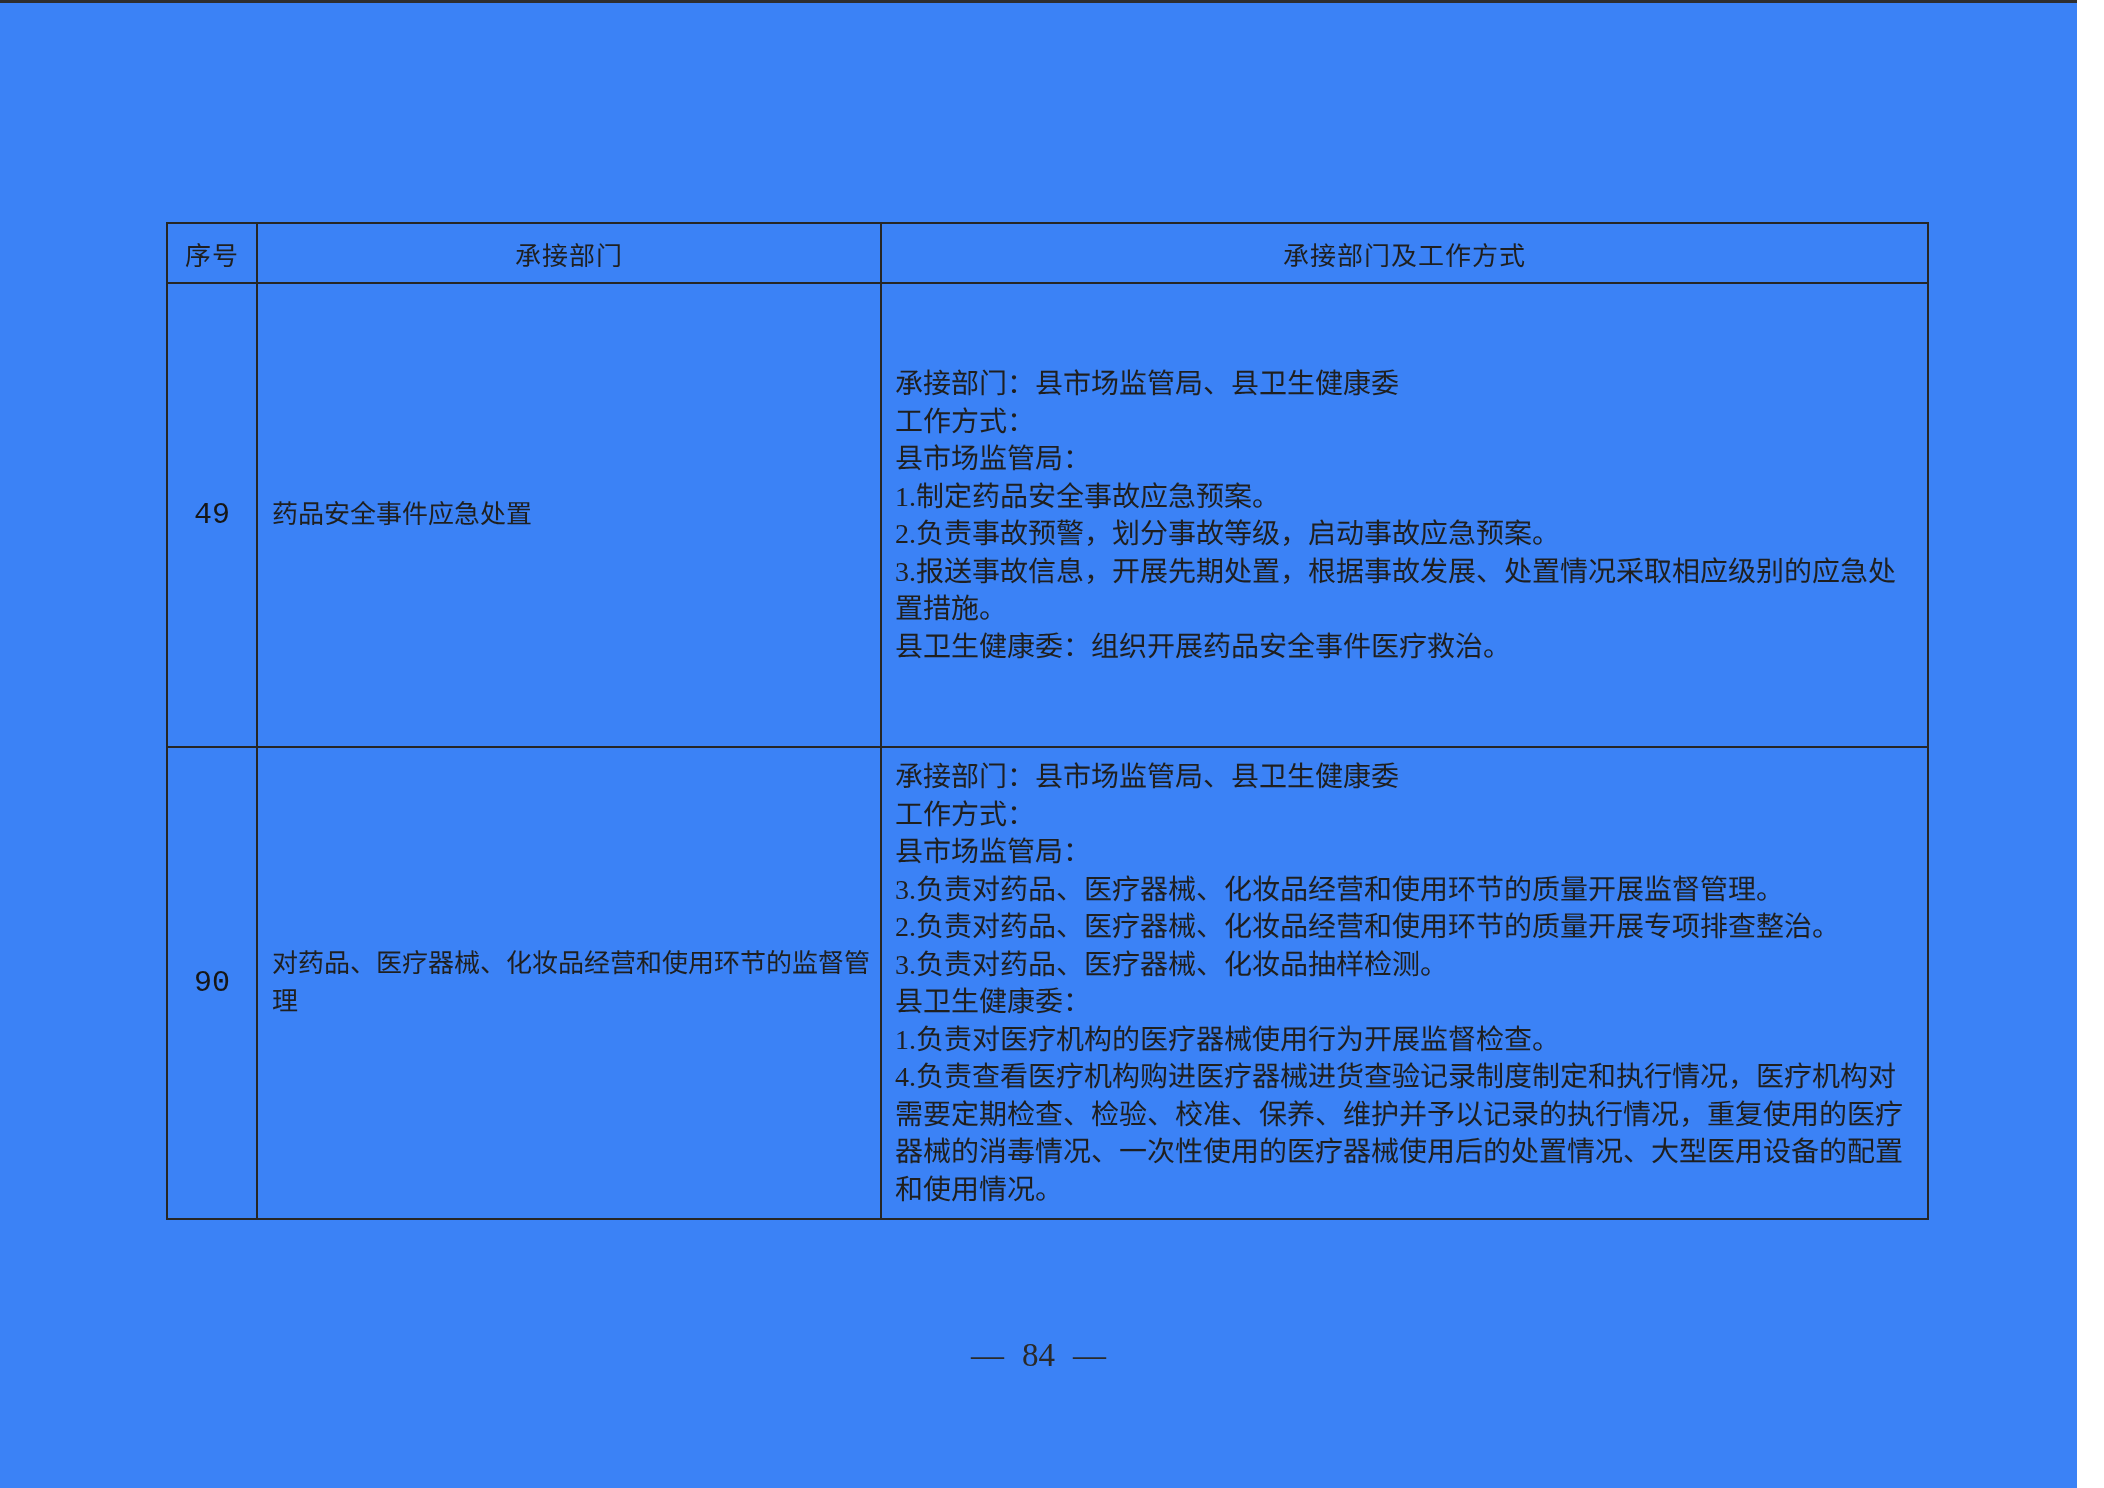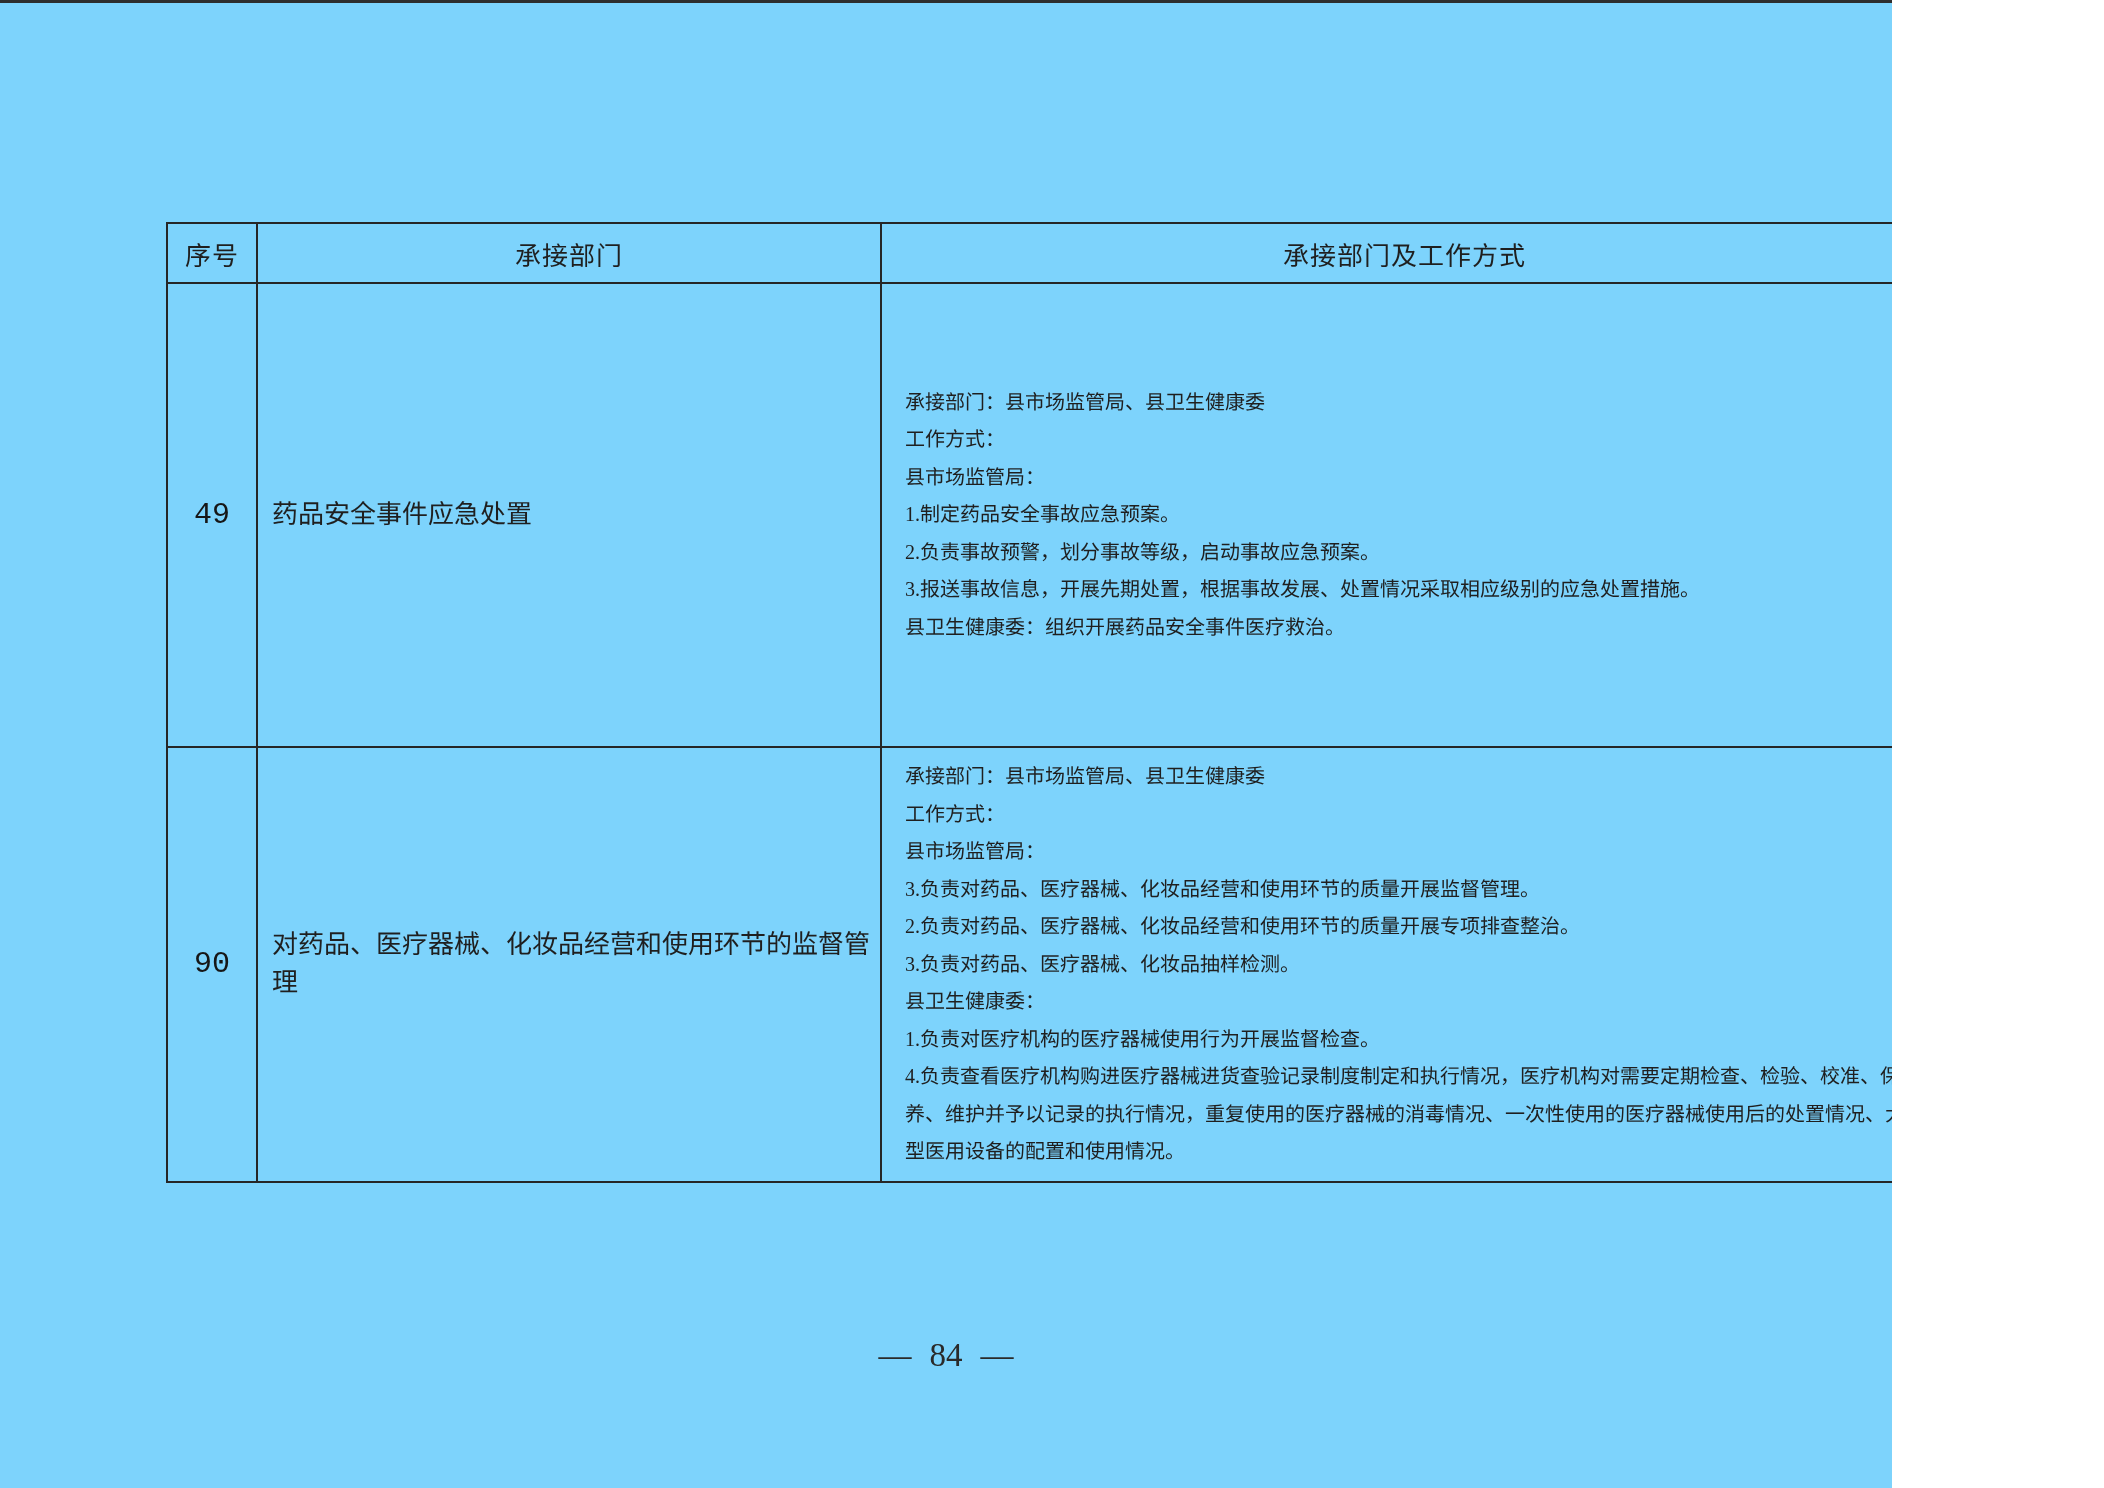--- a/index.html
+++ b/index.html
@@ -1,21 +1,21 @@
 <!DOCTYPE html>
 <html lang="zh-CN"><head>
 <meta charset="utf-8">
 <style>
   * { margin: 0; padding: 0; box-sizing: border-box; }
   html, body { background: #ffffff; }
   .page {
     position: relative;
-    width: 1892px;
+    width: 2077px;
     height: 1488px;
-    background: #7dd3fc;
+    background: #3b82f6;
     font-family: "Liberation Serif", "DejaVu Serif", serif;
     color: #1f1f1f;
     overflow: hidden;
   }
   .top-edge {
     position: absolute;
     top: 0; left: 0;
     width: 100%; height: 3px;
     background: #2e2e2e;
   }
@@ -53,22 +53,22 @@
   td.cell-name {
     vertical-align: middle;
     padding: 8px 8px 8px 14px;
     font-size: 26px;
     line-height: 38px;
     text-align: left;
     border-radius: 15px;
   }
   td.cell-details {
     vertical-align: middle;
-    padding: 10px 6px 10px 23px;
-    font-size: 20px;
+    padding: 10px 6px 10px 13px;
+    font-size: 28px;
     line-height: 37.5px;
     text-align: left;
   }
   .detail-line { min-height: 37.5px; }
   .footer {
     position: absolute;
     top: 1337px;
     left: 0;
     width: 100%;
     display: flex;

